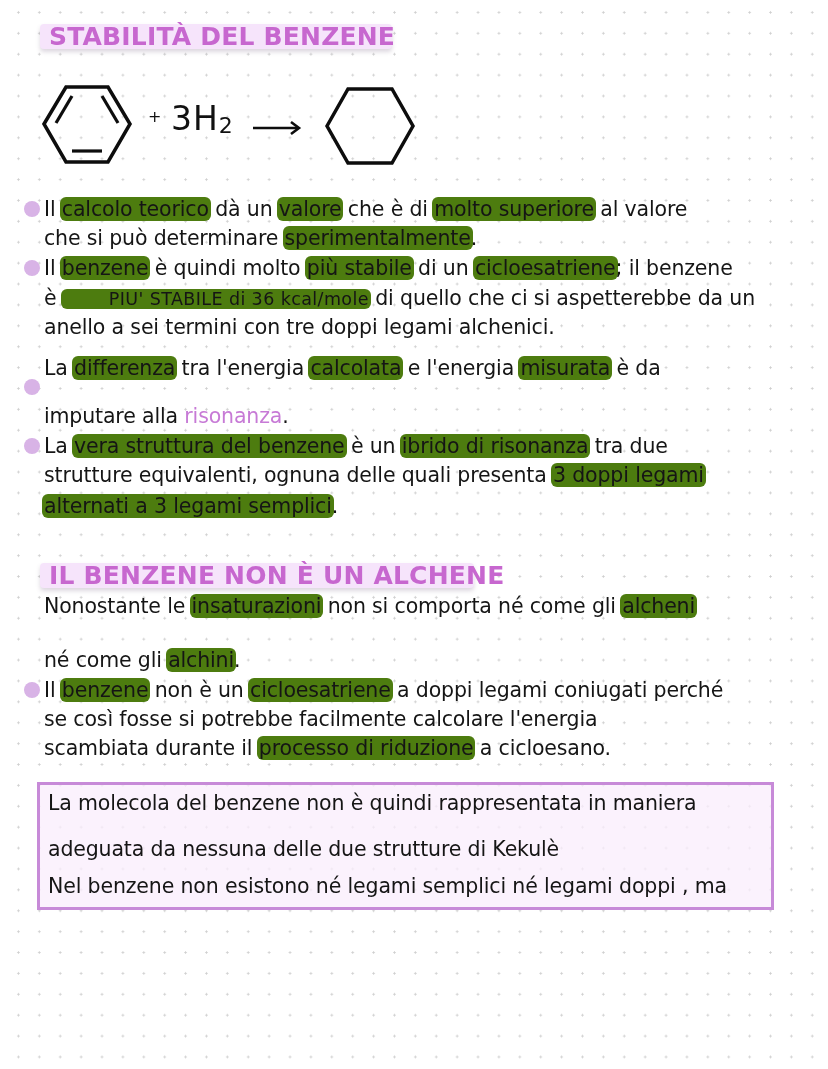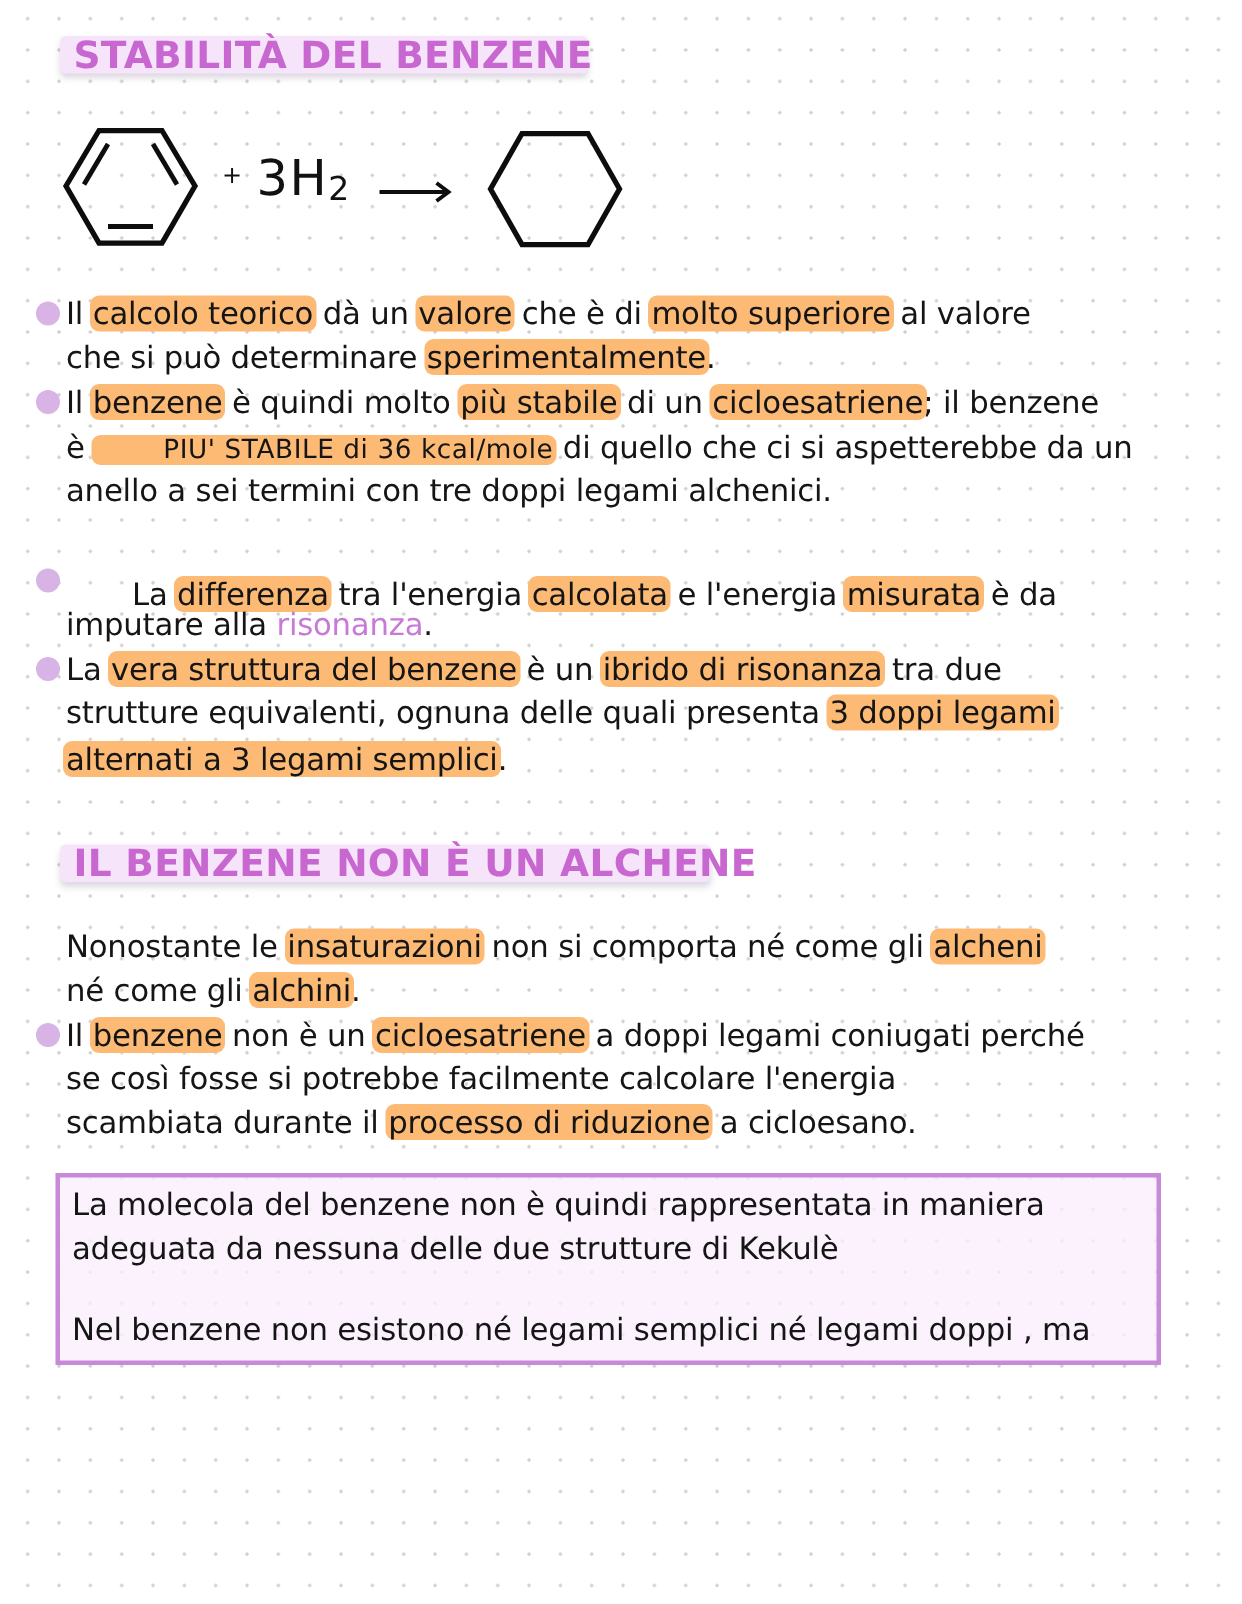--- a/index.html
+++ b/index.html
@@ -35,21 +35,21 @@
   .line {
     position: absolute; left: 44px; white-space: nowrap;
     font-size: 20.5px; line-height: 28px; height: 28px;
     letter-spacing: -0.15px;
   }
   .bullet {
     position: absolute; left: 24px; width: 16px; height: 16px; border-radius: 50%;
     background: #d8b3e6;
   }
   .hl {
-    background: #fdba74; border-radius: 6px; padding: 0 2px; margin: 0 -2px;
+    background: #4d7c0f; border-radius: 6px; padding: 0 2px; margin: 0 -2px;
   }
   .purple-text { color: #c77ad6; }
   .caps { font-size: 17.5px; letter-spacing: 0.4px; padding-left: 48px; }
   .note-box {
     position: absolute; left: 37px; top: 782px; width: 737px; height: 128px;
     box-sizing: border-box;
     border: 3px solid #c78ad8;
     background: rgba(250, 238, 252, 0.75);
   }
   .note-box .line { left: 8px; }
@@ -83,38 +83,38 @@
 
 <div class="lines" id="s1" style="top:0;">
     <span class="bullet" style="top: 201px;"></span>
     <div class="line" style="top: 195px;"><span>Il </span><span class="hl">calcolo teorico</span><span> dà un </span><span class="hl">valore</span><span> che è di </span><span class="hl">molto superiore</span><span> al valore</span></div>
     <div class="line" style="top: 224px;"><span>che si può determinare </span><span class="hl">sperimentalmente</span><span>.</span></div>
     <span class="bullet" style="top: 260px;"></span>
     <div class="line" style="top: 254px;"><span>Il </span><span class="hl">benzene</span><span> è quindi molto </span><span class="hl">più stabile</span><span> di un </span><span class="hl">cicloesatriene</span><span>; il benzene</span></div>
     <div class="line" style="top: 284px;"><span>è </span><span class="hl caps">PIU' STABILE di 36 kcal/mole</span><span> di quello che ci si aspetterebbe da un</span></div>
     <div class="line" style="top: 313px;"><span>anello a sei termini con tre doppi legami alchenici.</span></div>
     <span class="bullet" style="top: 379px;"></span>
-    <div class="line" style="top: 382px; margin-left: 44px;"><span>La </span><span class="hl">differenza</span><span> tra l'energia </span><span class="hl">calcolata</span><span> e l'energia </span><span class="hl">misurata</span><span> è da</span></div>
+    <div class="line" style="top: 354px;"><span>La </span><span class="hl">differenza</span><span> tra l'energia </span><span class="hl">calcolata</span><span> e l'energia </span><span class="hl">misurata</span><span> è da</span></div>
     <div class="line" style="top: 402px;"><span>imputare alla </span><span class="purple-text">risonanza</span><span>.</span></div>
     <span class="bullet" style="top: 438px;"></span>
     <div class="line" style="top: 432px;"><span>La </span><span class="hl">vera struttura del benzene</span><span> è un </span><span class="hl">ibrido di risonanza</span><span> tra due</span></div>
     <div class="line" style="top: 461px;"><span>strutture equivalenti, ognuna delle quali presenta </span><span class="hl">3 doppi legami</span></div>
     <div class="line" style="top: 492px;"><span class="hl">alternati a 3 legami semplici</span><span>.</span></div>
   </div>
 
 <div class="title-box" style="left:40px; top:563px; width:434px;">
   <span class="title-text">IL BENZENE NON È UN ALCHENE</span>
 </div>
 
 <div class="lines" id="s2" style="top:0;">
-    <div class="line" style="top: 617px;"><span>Nonostante le </span><span class="hl">insaturazioni</span><span> non si comporta né come gli </span><span class="hl">alcheni</span></div>
+    <div class="line" style="top: 592px;"><span>Nonostante le </span><span class="hl">insaturazioni</span><span> non si comporta né come gli </span><span class="hl">alcheni</span></div>
     <div class="line" style="top: 646px;"><span>né come gli </span><span class="hl">alchini</span><span>.</span></div>
     <span class="bullet" style="top: 682px;"></span>
     <div class="line" style="top: 676px;"><span>Il </span><span class="hl">benzene</span><span> non è un </span><span class="hl">cicloesatriene</span><span> a doppi legami coniugati perché</span></div>
     <div class="line" style="top: 705px;"><span>se così fosse si potrebbe facilmente calcolare l'energia</span></div>
     <div class="line" style="top: 734px;"><span>scambiata durante il </span><span class="hl">processo di riduzione</span><span> a cicloesano.</span></div>
   </div>
 
 <div class="note-box">
   <div class="line" style="top:4px;">La molecola del benzene non è quindi rappresentata in maniera</div>
-  <div class="line" style="top:33px;">adeguata da nessuna delle due strutture di Kekulè</div>
+  <div class="line" style="top:50px;">adeguata da nessuna delle due strutture di Kekulè</div>
   <div class="line" style="top:63px;margin-top:24px;">Nel benzene non esistono né legami semplici né legami doppi , ma</div>
 </div>
 
 </body></html>

